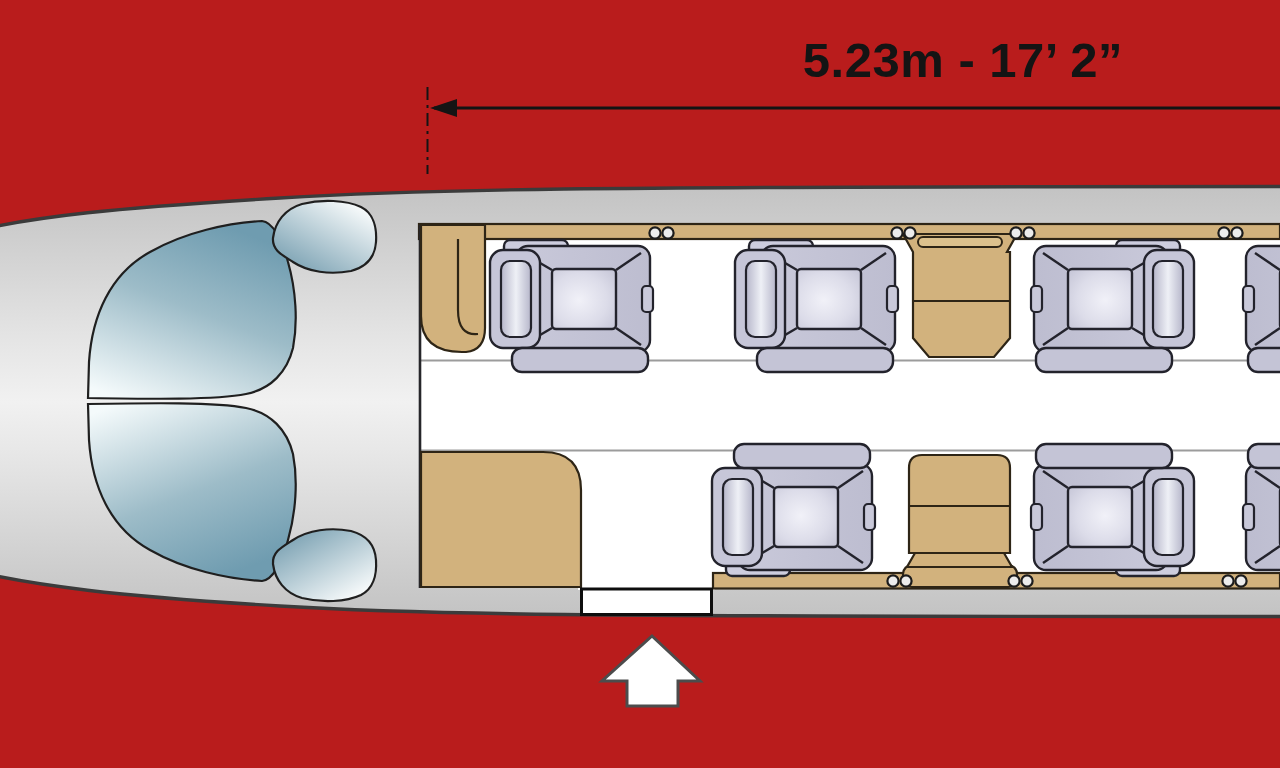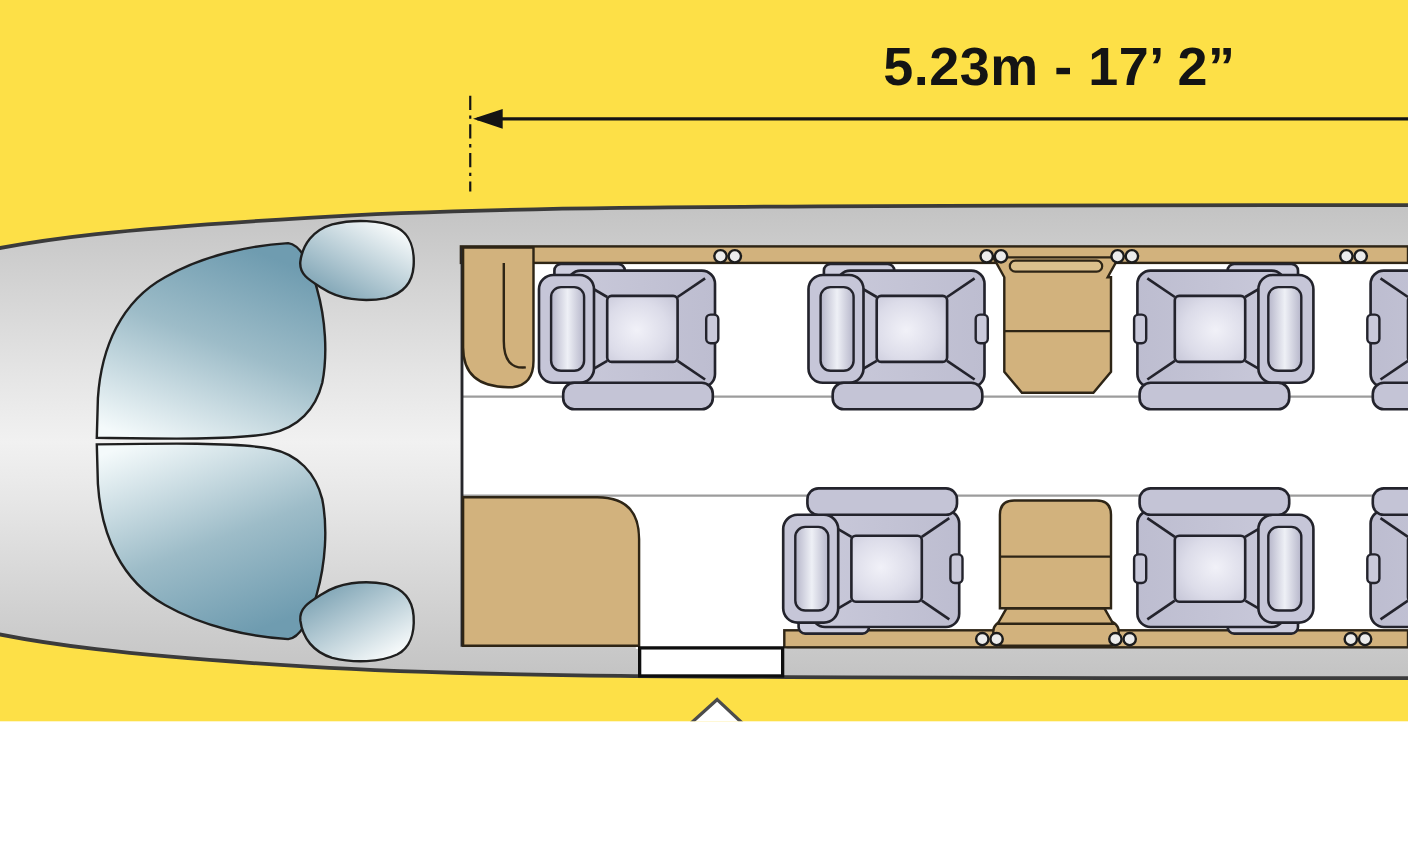--- a/index.html
+++ b/index.html
@@ -1,16 +1,16 @@
 <!DOCTYPE html>
 <html style="--ink: #141414; --outline-ink: #3b3b3b; --fuselage-gray: #d2d2d2; --wood-tan: #d2b27d; --wood-edge: #2e2516; --seat-shell: #c4c4d6; --seat-ink: #23232c; --glass-teal: #7da3b4; --aisle-line: #9c9c9c; --arrow-ink: #4c4c4c;"><head>
 <meta charset="utf-8">
 <style>
   html,body{margin:0;padding:0;background:#ffffff;}
-  .stage{position:relative;width:1280px;height:656px;background:#fde047;overflow:hidden;
+  .stage{position:relative;width:1280px;height:768px;background:#b91c1c;overflow:hidden;
          font-family:"Liberation Sans",sans-serif;}
   svg{display:block}
   
   .wood{fill:var(--wood-tan,#d2b27d);stroke:var(--wood-edge,#2e2516);stroke-width:2.2;}
   .wood-lite{fill:#dcc18d;stroke:var(--wood-edge,#2e2516);stroke-width:2;}
   .wood-line{stroke:var(--wood-edge,#2e2516);stroke-width:2.2;fill:none;}
   
   .fus{fill:url(#gFus);stroke:var(--outline-ink,#3b3b3b);stroke-width:3.4;}
   .glass{stroke:#1f1f1f;stroke-width:2.2;}
   .floor{fill:#ffffff;}

